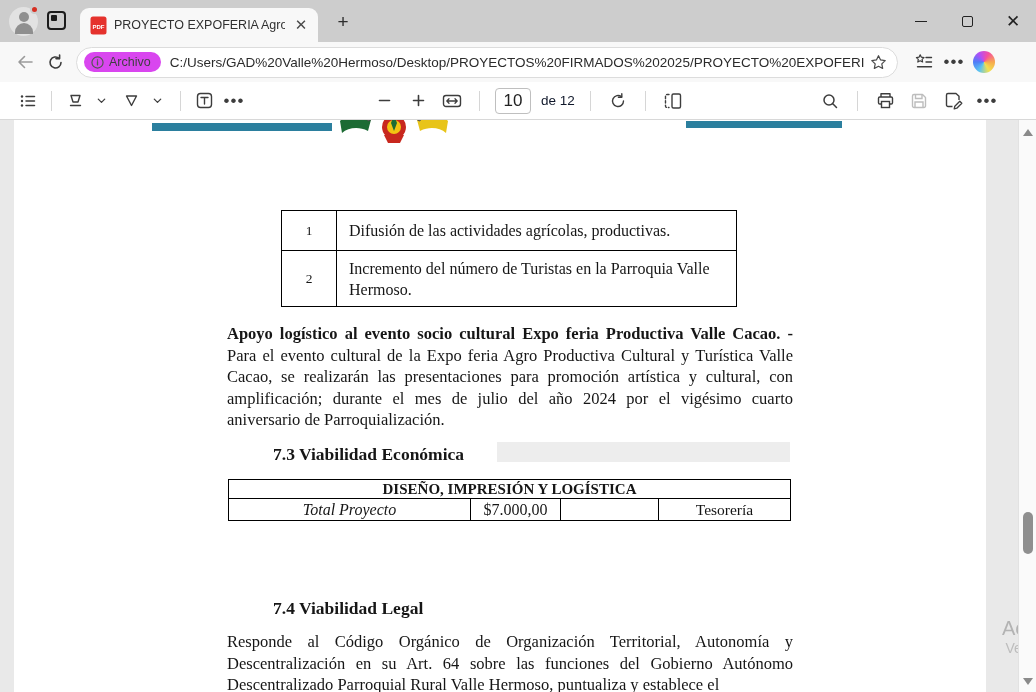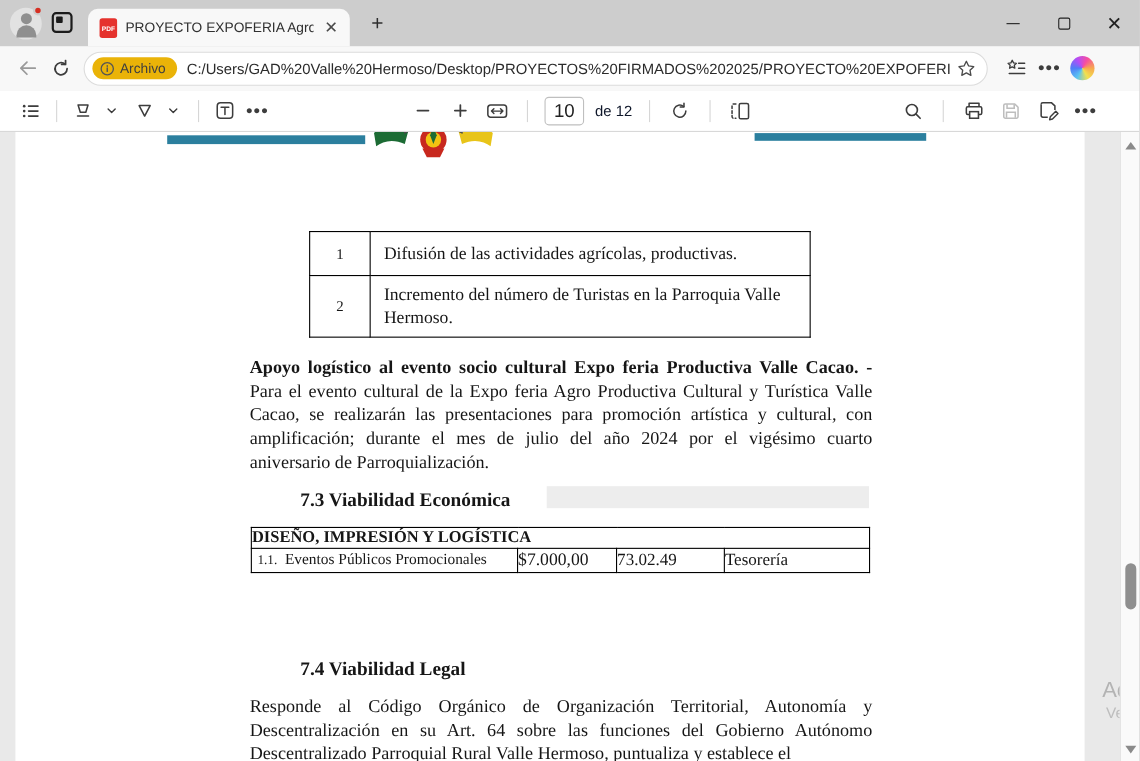--- a/index.html
+++ b/index.html
@@ -31,21 +31,21 @@
   .glyph-min { width:12px; height:0; border-top:1.6px solid #222; }
   .glyph-max { width:11px; height:11px; border:1.6px solid #222; border-radius:2px; }
   .glyph-close { font-size:17px; color:#222; line-height:1; }
 
   
   .navbar { position:absolute; top:42px; left:0; right:0; height:40px; background:#F8F8F8;
     display:flex; align-items:center; }
   .nav-icon { display:flex; align-items:center; justify-content:center; width:30px; height:30px; }
   .url-pill { height:31px; width:822px; margin-left:6px; background:#FFFFFF; border:1px solid #DCDCDC;
     border-radius:16px; display:flex; align-items:center; padding:0 10px 0 7px; overflow:hidden; }
-  .file-chip { display:flex; align-items:center; gap:5px; background:#eab308; border-radius:12px;
+  .file-chip { display:flex; align-items:center; gap:5px; background:#d946ef; border-radius:12px;
     padding:3px 10px 3px 7px; flex:none; }
   .file-chip span { font-size:12.5px; color:#3f3f3f; }
   .url-text { margin-left:9px; font-size:13.5px; color:#2b2b2b; white-space:nowrap; overflow:hidden; flex:1; }
   .pill-star { flex:none; margin-left:6px; }
 
   
   .pdftoolbar { position:absolute; top:82px; left:0; right:0; height:38px; background:#FFFFFF;
     border-bottom:1px solid #D8D8D8; }
   .tgroup { position:absolute; top:0; height:37px; display:flex; align-items:center; }
   .tg-left { left:16px; gap:6px; }
@@ -75,21 +75,21 @@
 
   table.obj { left:281px; top:90px; width:456px; border-collapse:collapse; }
   table.obj td { border:1.6px solid #000; font-size:16px; }
   table.obj .num { width:55px; text-align:center; font-size:13.5px; }
   table.obj .txt { padding:4px 10px 4px 12px; line-height:21px; }
 
   .h-band { left:497px; top:322px; width:293px; height:20px; background:#EDEDED; }
   .doc-h { font-weight:bold; font-size:17.5px; }
 
   table.budget { left:228px; top:359px; width:562px; border-collapse:collapse; table-layout:fixed; }
-  table.budget td, table.budget th { border:1.7px solid #000; text-align:left; vertical-align:middle; }
+  table.budget td, table.budget th { border:1.7px solid #000; text-align:center; vertical-align:middle; }
   table.budget .ttl { font-weight:bold; font-size:15px; height:19px; }
   table.budget th { font-weight:bold; font-size:15.5px; height:41px; line-height:18px; }
   table.budget .r { height:22px; font-size:15.5px; }
   .item-no { font-size:12px; margin-right:7px; }
   .desc-cell { text-align:left !important; padding-left:5px; font-size:14px; }
   .money { font-size:16px; }
   .total-cell { font-style:italic; font-size:16px; }
 
   
   .scrollbar { position:absolute; right:0; top:0; bottom:0; width:18px; background:#FAFAFA;
@@ -336,23 +336,23 @@
           <col style="width:242px">
           <col style="width:90px">
           <col style="width:98px">
           <col style="width:132px">
         </colgroup>
       <tbody>
           <tr>
         <td class="ttl" colspan="4">DISEÑO, IMPRESIÓN Y LOGÍSTICA</td>
       </tr>
       <tr class="r">
-        <td class="desc-cell"><span class="item-no">1.1.</span><span>Eventos Públicos Promocionales</span></td>
+        <td class="total-cell">Total Proyecto</td>
         <td class="money">$7.000,00</td>
-        <td>73.02.49</td>
+        <td></td>
         <td>Tesorería</td>
       </tr>
     </tbody>
       </table>
 
     <div class="abs serif doc-h" style="left:273px; top:478px;">7.4 Viabilidad Legal</div>
 
     <p class="abs serif para" style="left:227px; top:511px;">Responde al Código Orgánico de Organización Territorial, Autonomía y Descentralización en su Art. 64 sobre las funciones del Gobierno Autónomo Descentralizado Parroquial Rural Valle Hermoso, puntualiza y establece el</p>
 
     <div class="edge-overlay">

